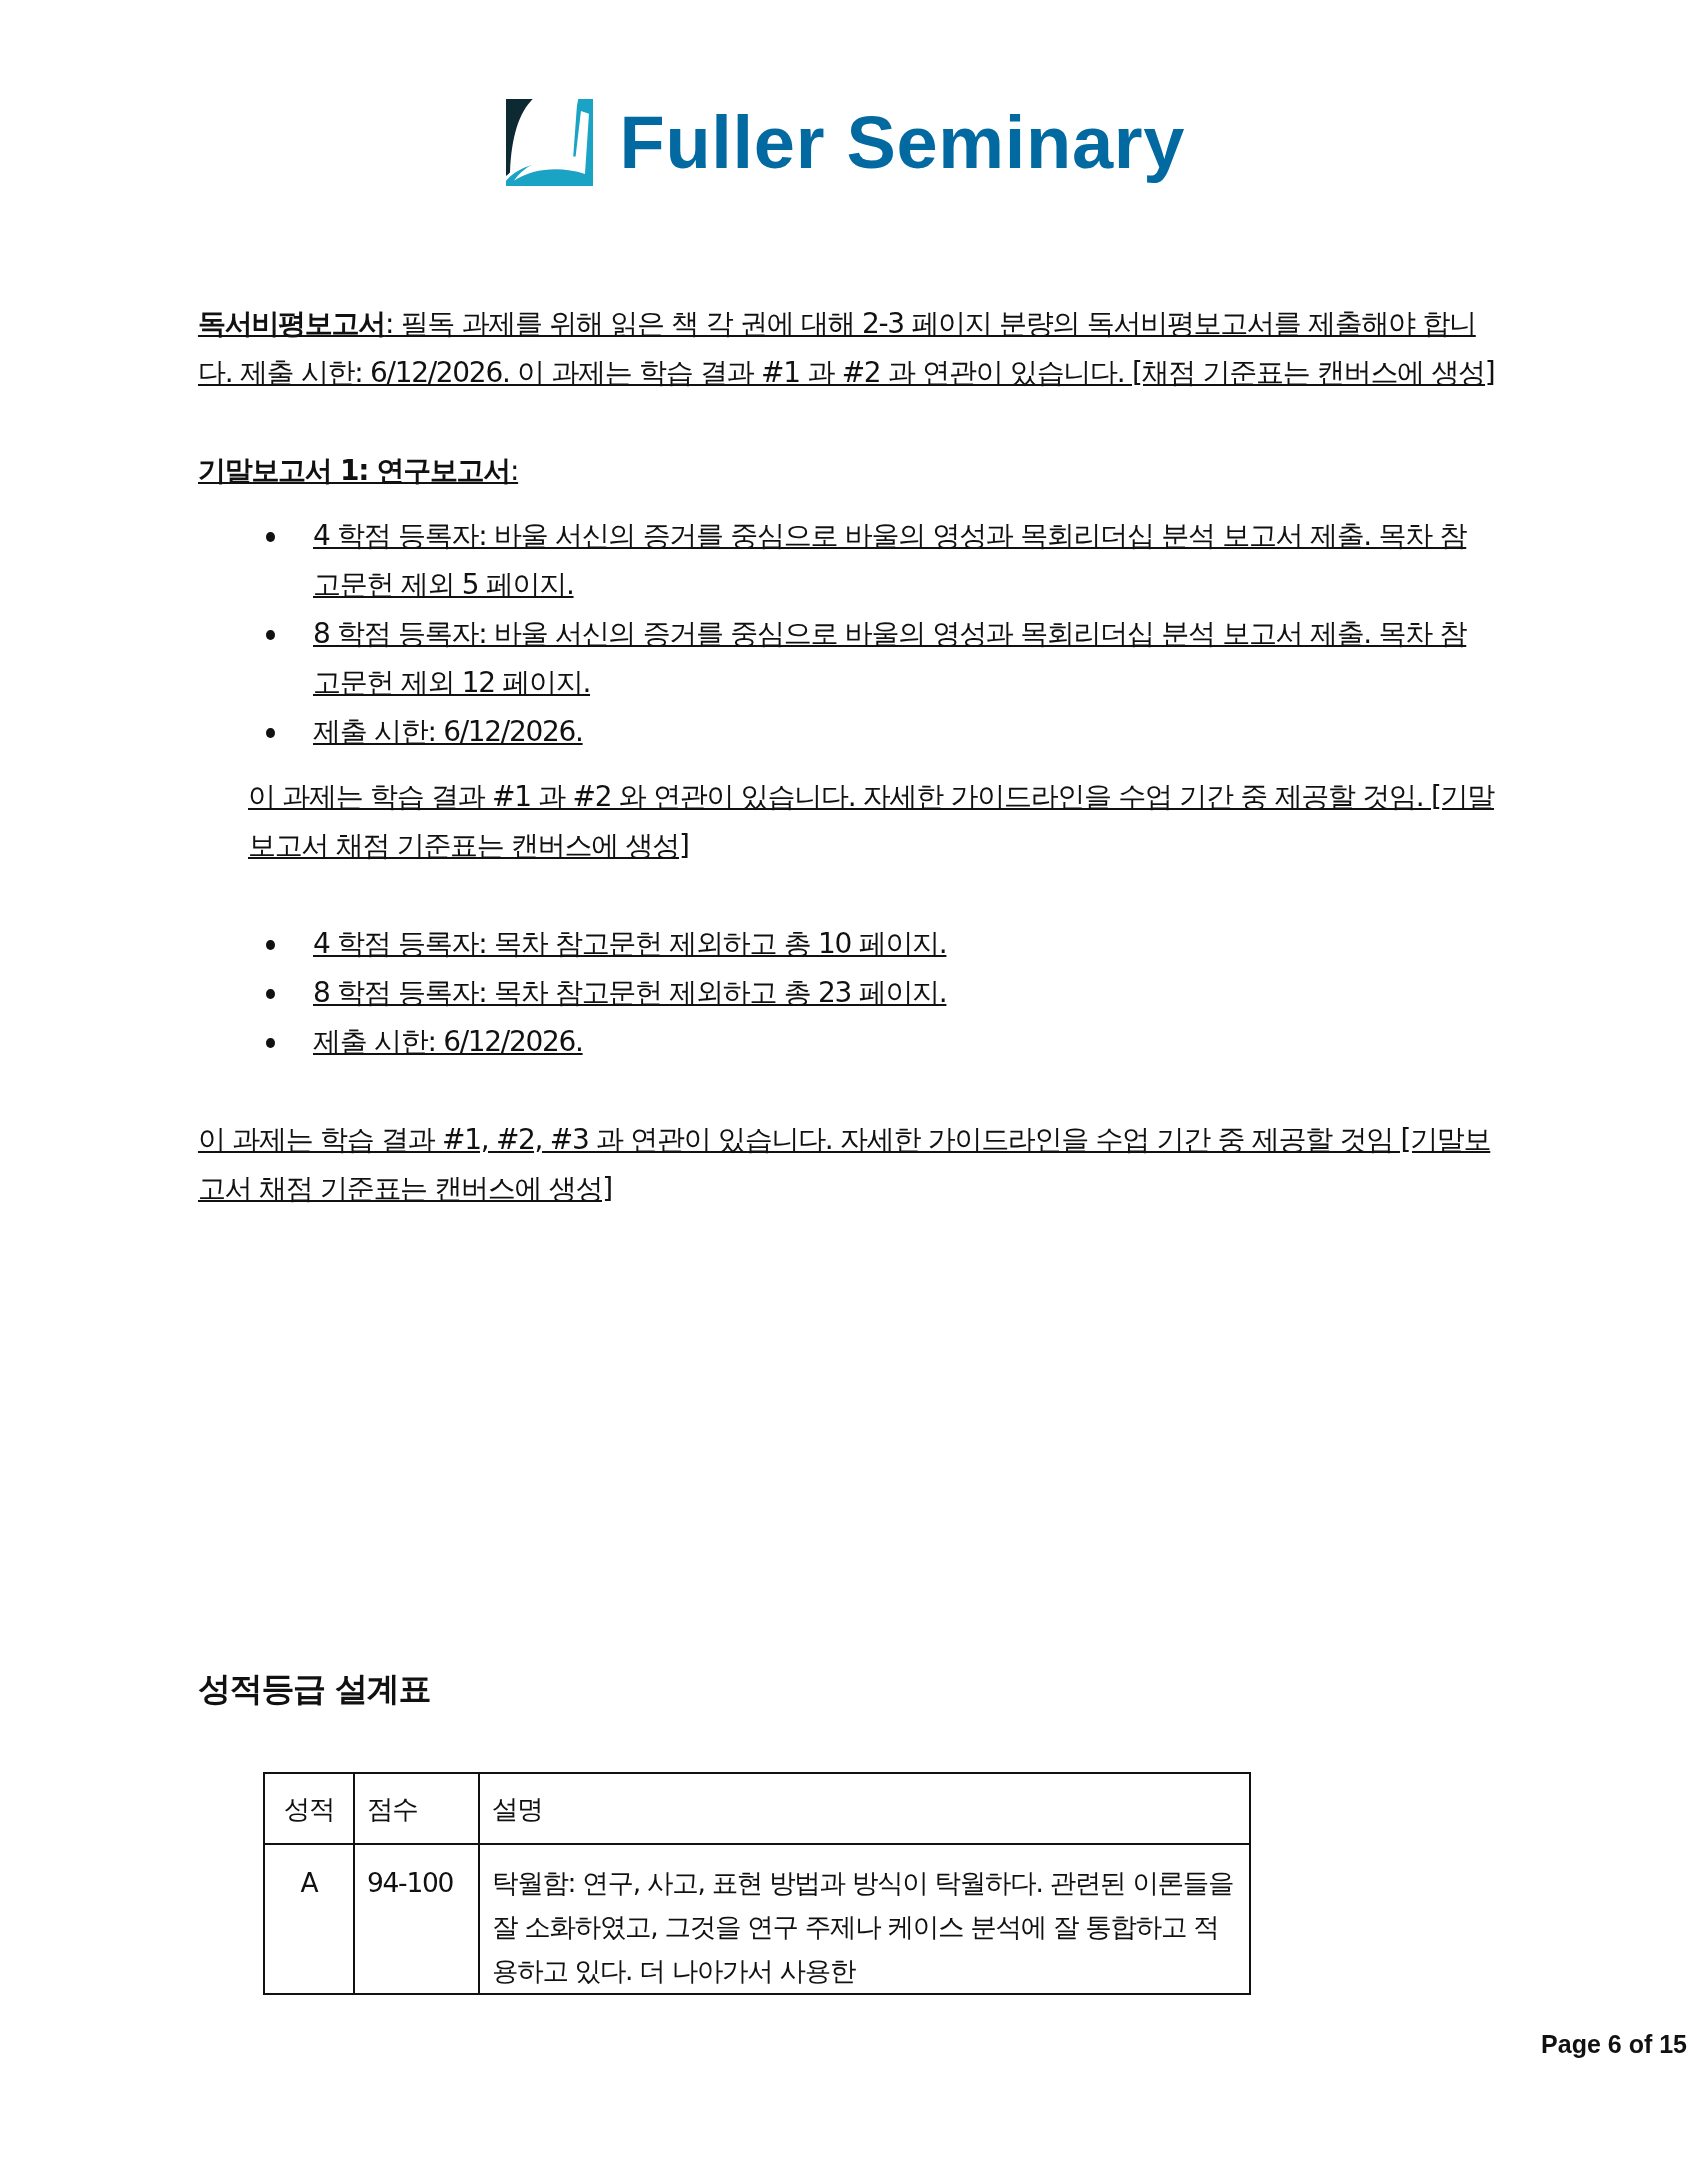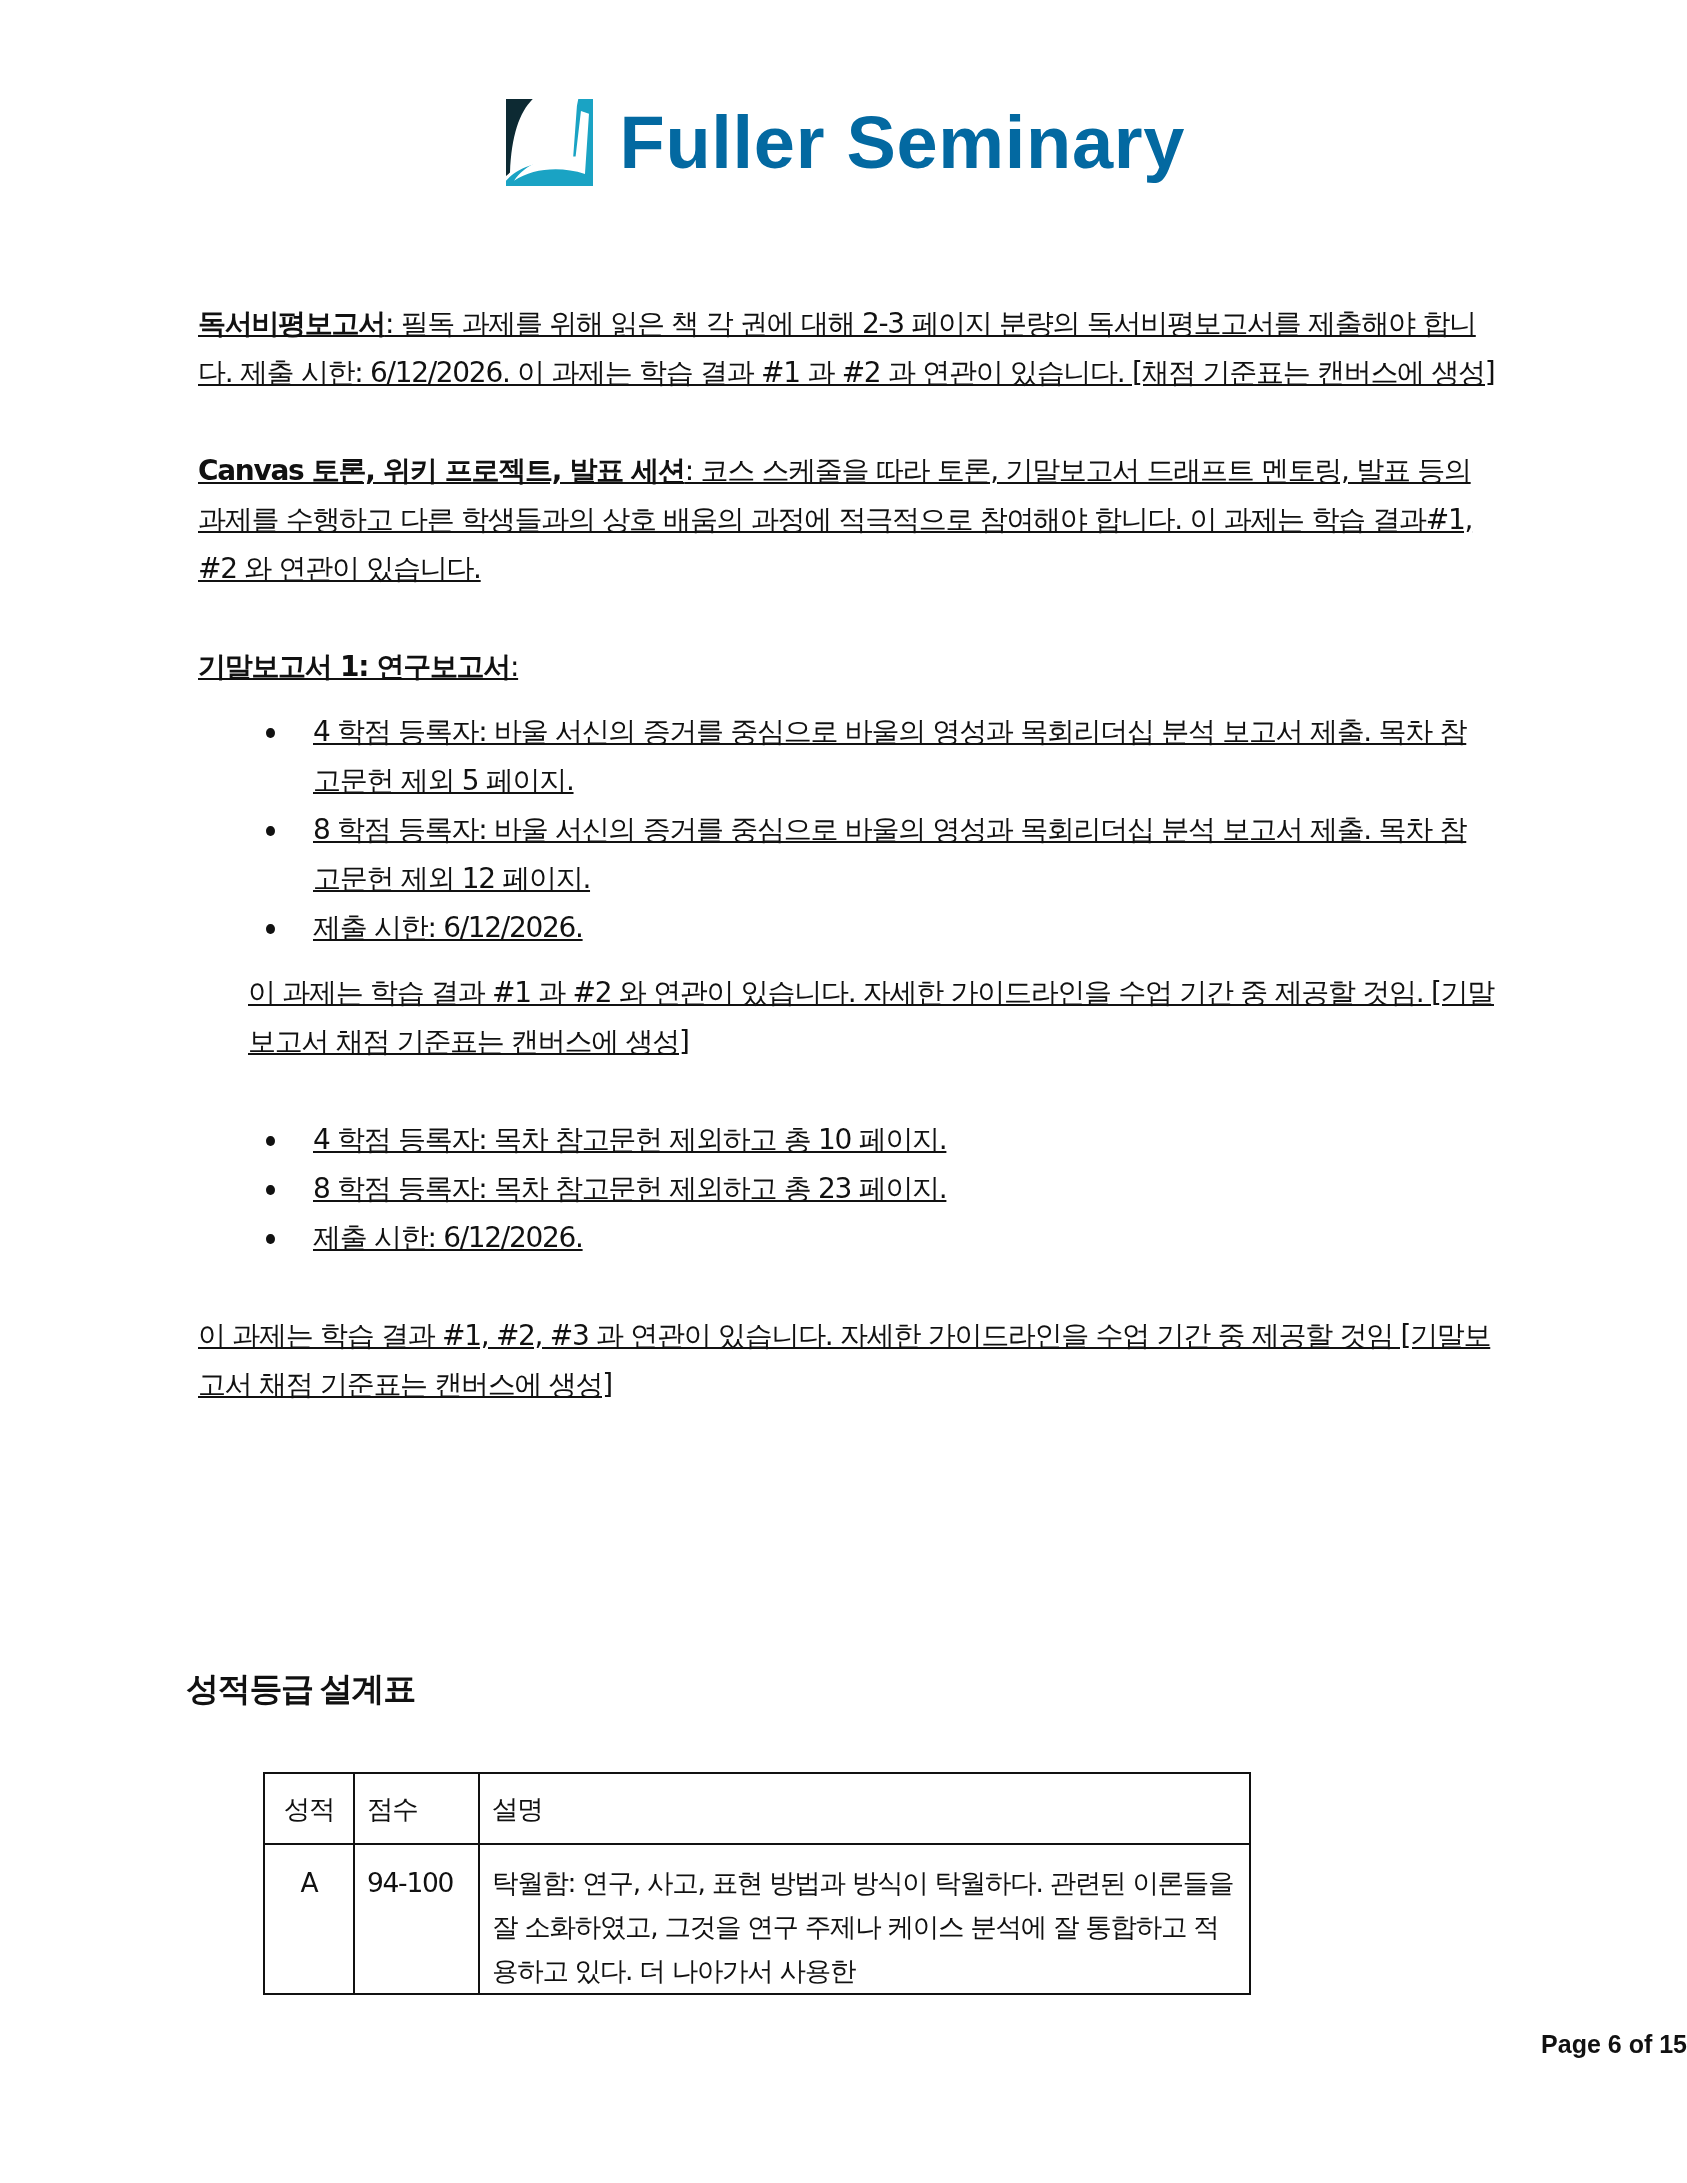--- a/index.html
+++ b/index.html
@@ -30,22 +30,22 @@
     ul.bullets { list-style: none; margin: 16px; padding: 0; }
     ul.bullets li {
       position: relative; padding-left: 99px;
     }
     ul.bullets li::before {
       content: ""; position: absolute; left: 52px; top: 20.5px;
       width: 9.3px; height: 10.6px; border-radius: 50%; background: #111;
     }
     .indent-note { padding-left: 50px; }
     .section-title {
-      position: absolute; left: 186px; top: 1667px;
-      font-size: 33px; font-weight: 700; letter-spacing: -1.3px; font-family: Liberation Serif, serif;
+      position: absolute; left: 198px; top: 1667px;
+      font-size: 33px; font-weight: 700; letter-spacing: -1.3px;
     }
     table.grades {
       position: absolute; left: 263px; top: 1772px; width: 988px;
       border-collapse: collapse;
       font-size: 26.5px; line-height: 44px; letter-spacing: -1.3px;
     }
     table.grades td, table.grades th {
       border: 2.6px solid #111; vertical-align: top; font-weight: 400; text-align: left;
     }
     table.grades th { height: 69px; vertical-align: middle; padding: 0 12px; }
@@ -71,23 +71,20 @@
   </svg>
   <span class="logo-text">Fuller Seminary</span>
 </div>
 
 <div class="content">
 
   <p class="para">
     <span class="bold">독서비평보고서</span><span>: 필독 과제를 위해 읽은 책 각 권에 대해 2-3 페이지 분량의 독서비평보고서를 제출해야 합니다. 제출 시한: 6/12/2026. 이 과제는 학습 결과 #1 과 #2 과 연관이 있습니다. [채점 기준표는 캔버스에 생성]</span>
   </p>
 
-  <p class="para">
-    <span class="bold">Canvas 토론, 위키 프로젝트, 발표 세션</span><span>: 코스 스케줄을 따라 토론, 기말보고서 드래프트 멘토링, 발표 등의 과제를 수행하고 다른 학생들과의 상호 배움의 과정에 적극적으로 참여해야 합니다. 이 과제는 학습 결과#1, #2 와 연관이 있습니다.</span>
-  </p>
 
   <div class="para">
     <div>
       <span class="bold">기말보고서 1: 연구보고서</span><span>:</span>
     </div>
     <ul class="bullets">
       <li>4 학점 등록자: 바울 서신의 증거를 중심으로 바울의 영성과 목회리더십 분석 보고서 제출. 목차 참고문헌 제외 5 페이지.</li>
       <li>8 학점 등록자: 바울 서신의 증거를 중심으로 바울의 영성과 목회리더십 분석 보고서 제출. 목차 참고문헌 제외 12 페이지.</li>
       <li>제출 시한: 6/12/2026.</li>
     </ul>

